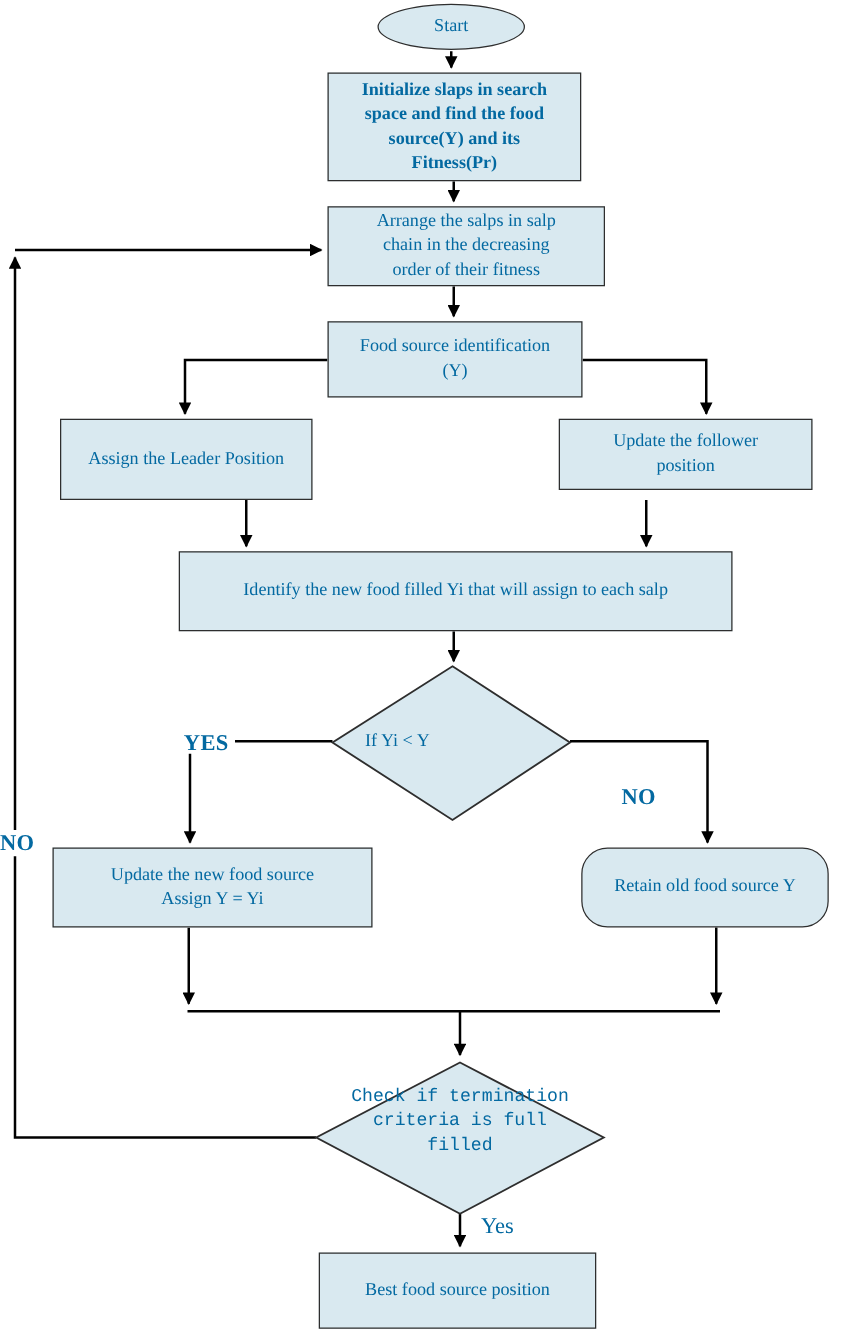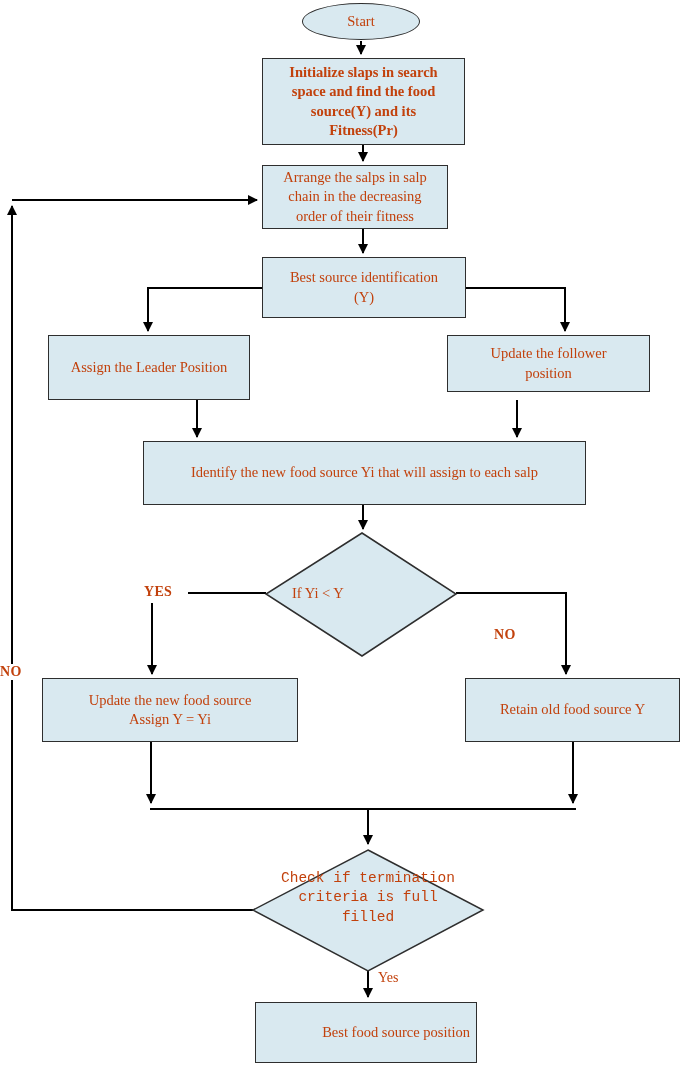--- a/index.html
+++ b/index.html
@@ -2,21 +2,21 @@
 <html><head>
 <meta charset="utf-8">
 <style>
   html, body { margin: 0; padding: 0; background: #ffffff; }
   .canvas {
     position: relative;
     width: 685px;
     height: 1067px;
     background: #ffffff;
     font-family: "Liberation Serif", "DejaVu Serif", serif;
-    color: #c2410c;
+    color: #0369a1;
     overflow: hidden;
   }
   .connectors {
     position: absolute;
     left: 0; top: 0;
     width: 685px; height: 1067px;
   }
   .connectors line, .connectors polyline {
     stroke: #000000;
     stroke-width: 2;
@@ -46,22 +46,22 @@
     position: absolute;
     display: flex;
     align-items: center;
     justify-content: flex-start;
     text-align: center;
     font-size: 14.5px;
     line-height: 1.32;
   }
   .edge-label {
     position: absolute;
-    font-size: 14px;
-    text-align: left;
+    font-size: 18px;
+    text-align: center;
   }
   .edge-label.bold { font-weight: bold; letter-spacing: 0.3px; }
   .edge-label.on-line { background: #ffffff; }
 </style>
 </head>
 <body>
 
 <div class="canvas">
 
   <svg class="connectors" width="685" height="1067" viewBox="0 0 685 1067" xmlns="http://www.w3.org/2000/svg">
@@ -98,63 +98,63 @@
     <span class="node-label">Start</span>
   </div>
 
   <div class="node" style="left:262px; top:58px; width:203px; height:87px;font-weight:bold;">
     <span class="node-label">Initialize slaps in search
 space and find the food
 source(Y) and its
 Fitness(Pr)</span>
   </div>
 
-  <div class="node" style="left:262px; top:165px; width:186px; height:64px;">
+  <div class="node" style="left:262px; top:165px; width:222px; height:64px;">
     <span class="node-label">Arrange the salps in salp
 chain in the decreasing
 order of their fitness</span>
   </div>
 
   <div class="node" style="left:262px; top:257px; width:204px; height:61px;">
-    <span class="node-label">Best source identification
+    <span class="node-label">Food source identification
 (Y)</span>
   </div>
 
   <div class="node" style="left:48px; top:335px; width:202px; height:65px;">
     <span class="node-label">Assign the Leader Position</span>
   </div>
 
   <div class="node" style="left:447px; top:335px; width:203px; height:57px;">
     <span class="node-label">Update the follower
 position</span>
   </div>
 
   <div class="node" style="left:143px; top:441px; width:443px; height:64px;">
-    <span class="node-label">Identify the new food source Yi that will assign to each salp</span>
+    <span class="node-label">Identify the new food filled Yi that will assign to each salp</span>
   </div>
 
   <div class="diamond-text" style="left:292px; top:580px; width:140px; height:28px;">
     <span class="node-label">If Yi &lt; Y</span>
   </div>
 
   <div class="node" style="left:42px; top:678px; width:256px; height:64px;">
     <span class="node-label">Update the new food source
 Assign Y = Yi</span>
   </div>
 
-  <div class="node" style="left:465px; top:678px; width:215px; height:64px;">
+  <div class="node" style="left:465px; top:678px; width:198px; height:64px;border-radius:21px;">
     <span class="node-label">Retain old food source Y</span>
   </div>
 
   <div class="diamond-text" style="left:280px; top:872px; width:176px; height:52px;font-family:Liberation Mono, monospace;">
     <span class="node-label">Check if  termination
 criteria is full filled</span>
   </div>
 
-  <div class="node" style="left:255px; top:1002px; width:222px; height:61px;justify-content:flex-end;">
+  <div class="node" style="left:255px; top:1002px; width:222px; height:61px;">
     <span class="node-label">Best food source position</span>
   </div>
 
   <div class="edge-label bold" style="left:144px; top:584px; width:42px;">YES</div>
   <div class="edge-label bold" style="left:494px; top:627px; width:34px;">NO</div>
   <div class="edge-label bold on-line" style="left:0px; top:664px; width:23px;">NO</div>
   <div class="edge-label" style="left:378px; top:970px; width:40px;">Yes</div>
 
 </div>
 

